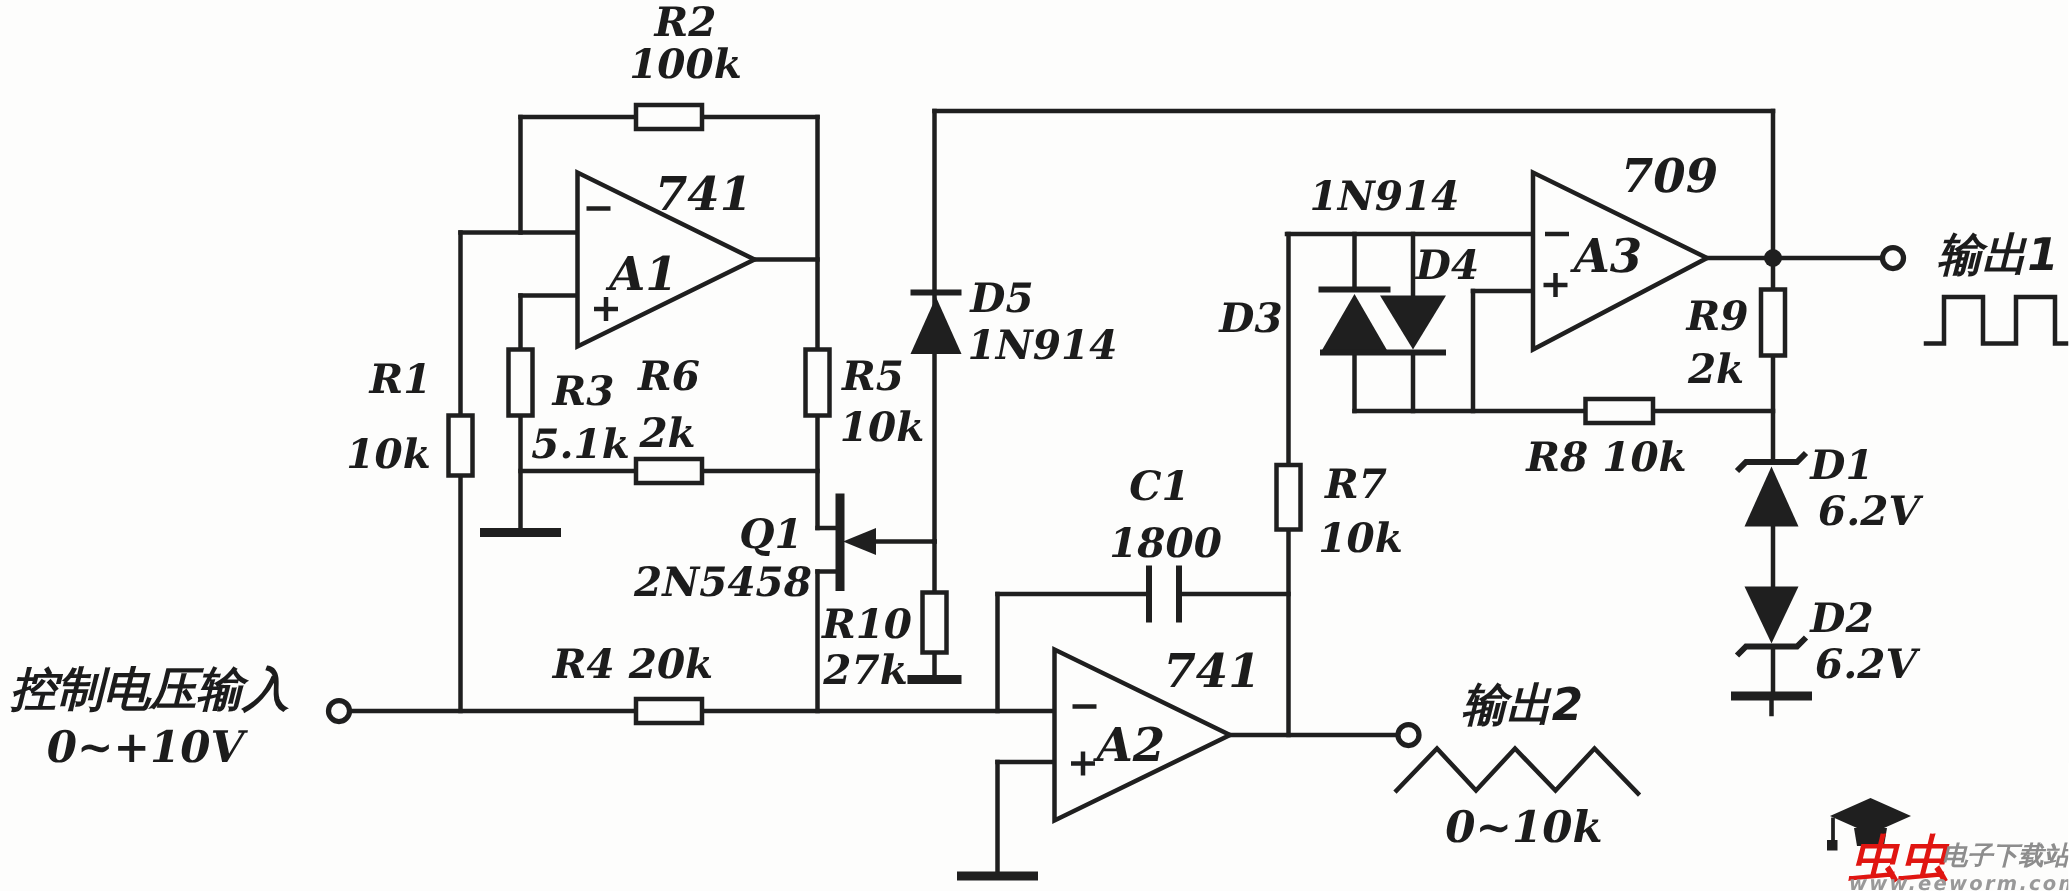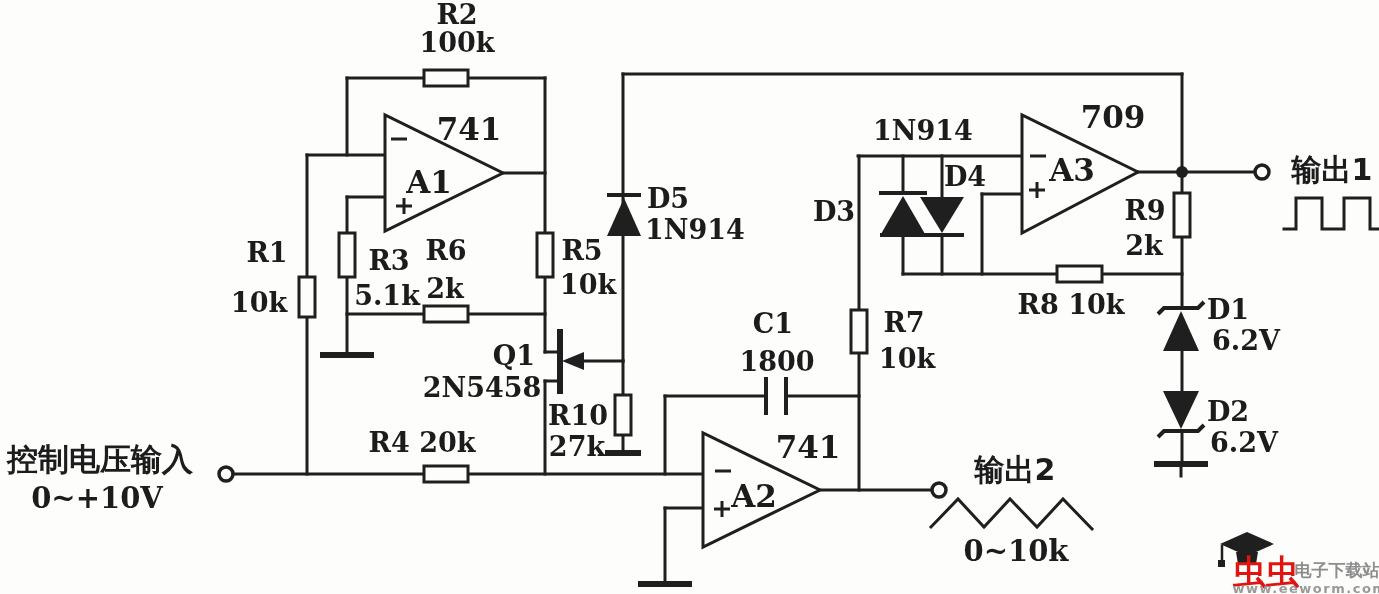--- a/index.html
+++ b/index.html
@@ -1,16 +1,16 @@
 <!DOCTYPE html>
 <html><head>
 <meta charset="utf-8">
 <style>
   html,body{margin:0;padding:0;background:#ffffff;}
-  .stage{position:relative;width:1379px;height:594px;background:#fdfdfc;overflow:hidden;}
+  .stage{position:relative;width:1379px;height:594px;background:#fdfdfc;overflow:hidden;font-style:italic;}
   svg{display:block;}
   .wire{stroke:#1f1f1f;stroke-width:3;fill:none;stroke-linecap:square;}
   .thick{stroke:#1f1f1f;stroke-width:6;fill:none;stroke-linecap:butt;}
   .bar{stroke:#1f1f1f;stroke-width:4;fill:none;stroke-linecap:butt;}
   .box{fill:#fdfdfc;stroke:#1f1f1f;stroke-width:3;}
   .tri{fill:#fdfdfc;stroke:#1f1f1f;stroke-width:3;stroke-linejoin:miter;}
   .blk{fill:#1f1f1f;stroke:none;}
   .mark{stroke:#1f1f1f;stroke-width:3;fill:none;stroke-linecap:butt;}
   .term{fill:#fdfdfc;stroke:#1f1f1f;stroke-width:3.5;}
   .lbl{font-family:"DejaVu Serif","Liberation Serif",serif;font-weight:700;fill:#1c1c1c;}

